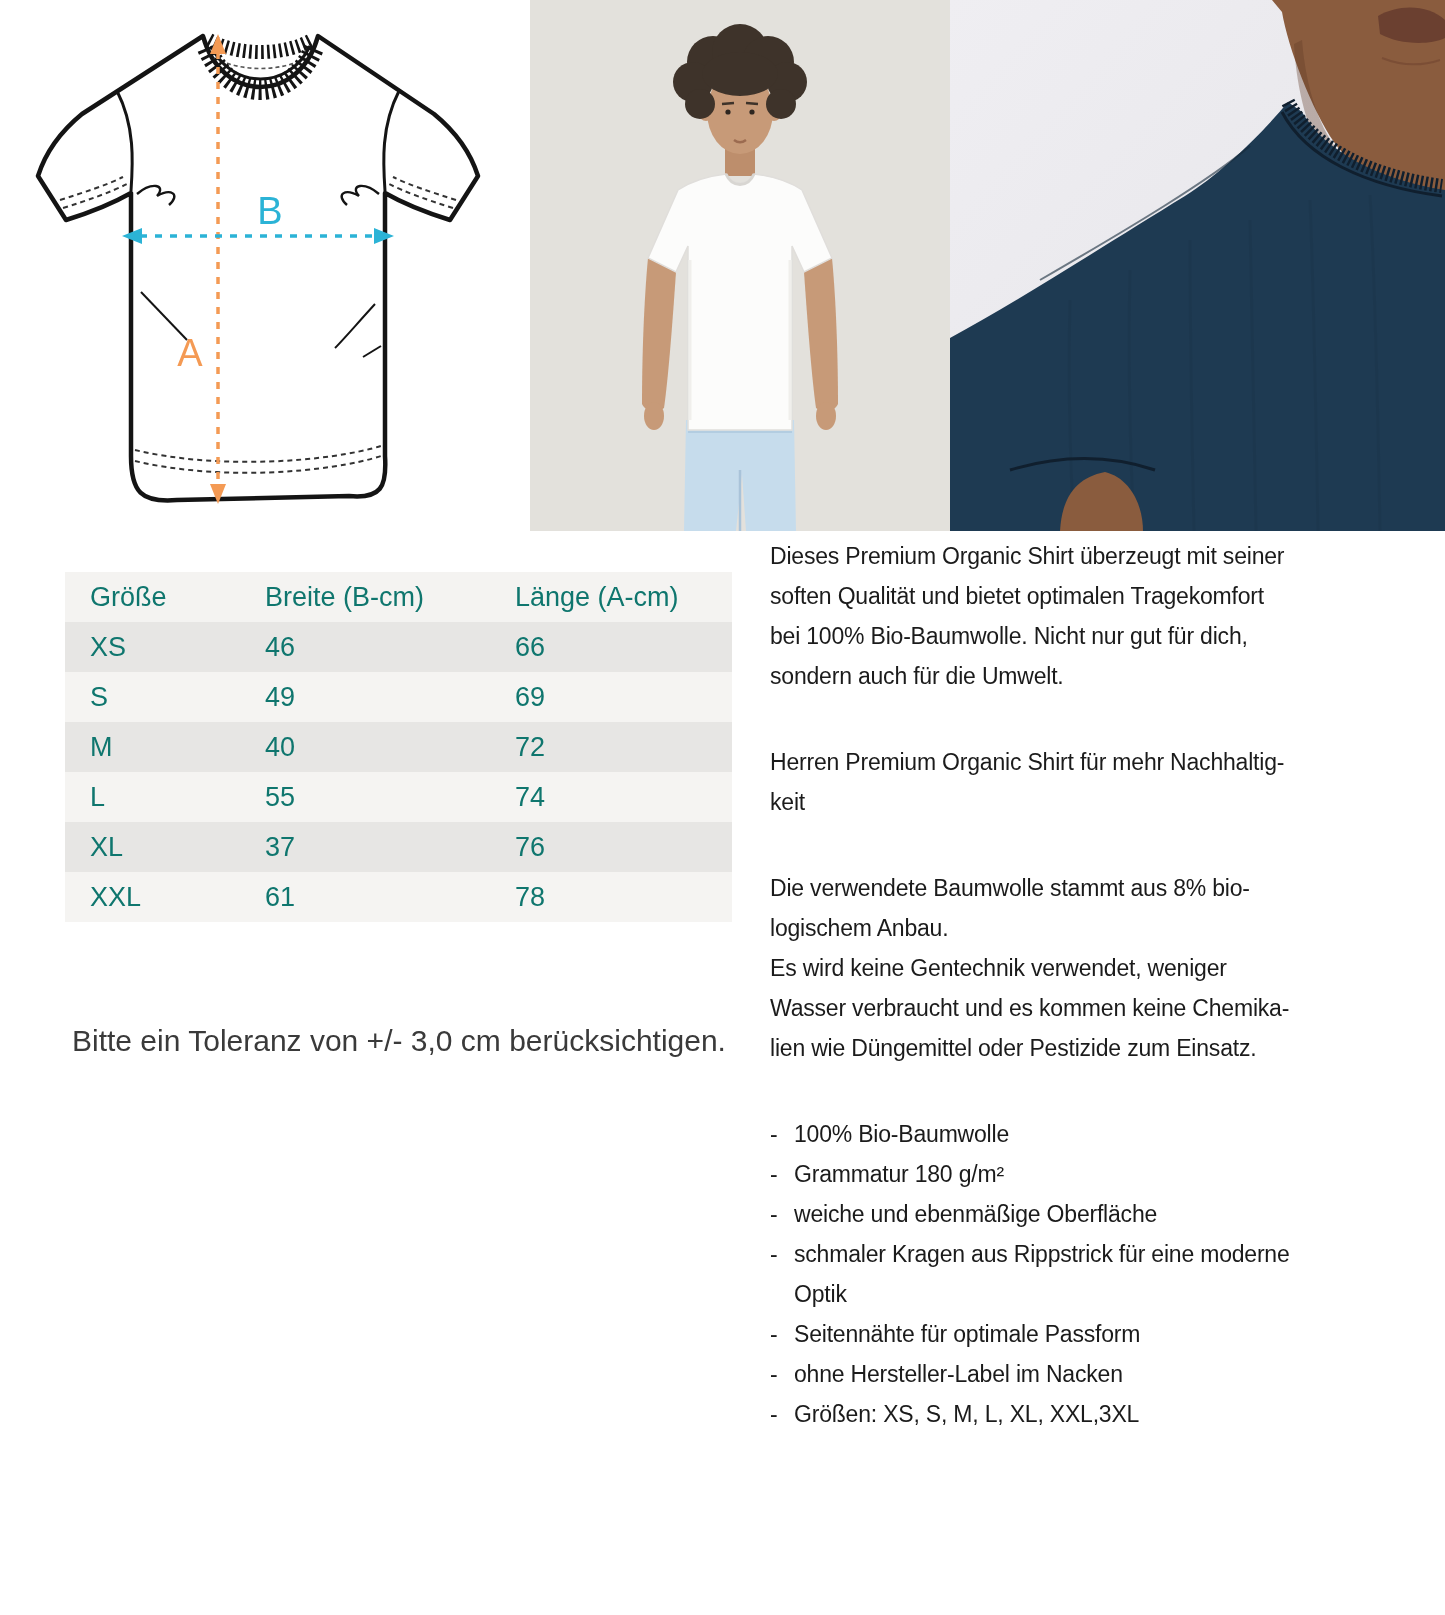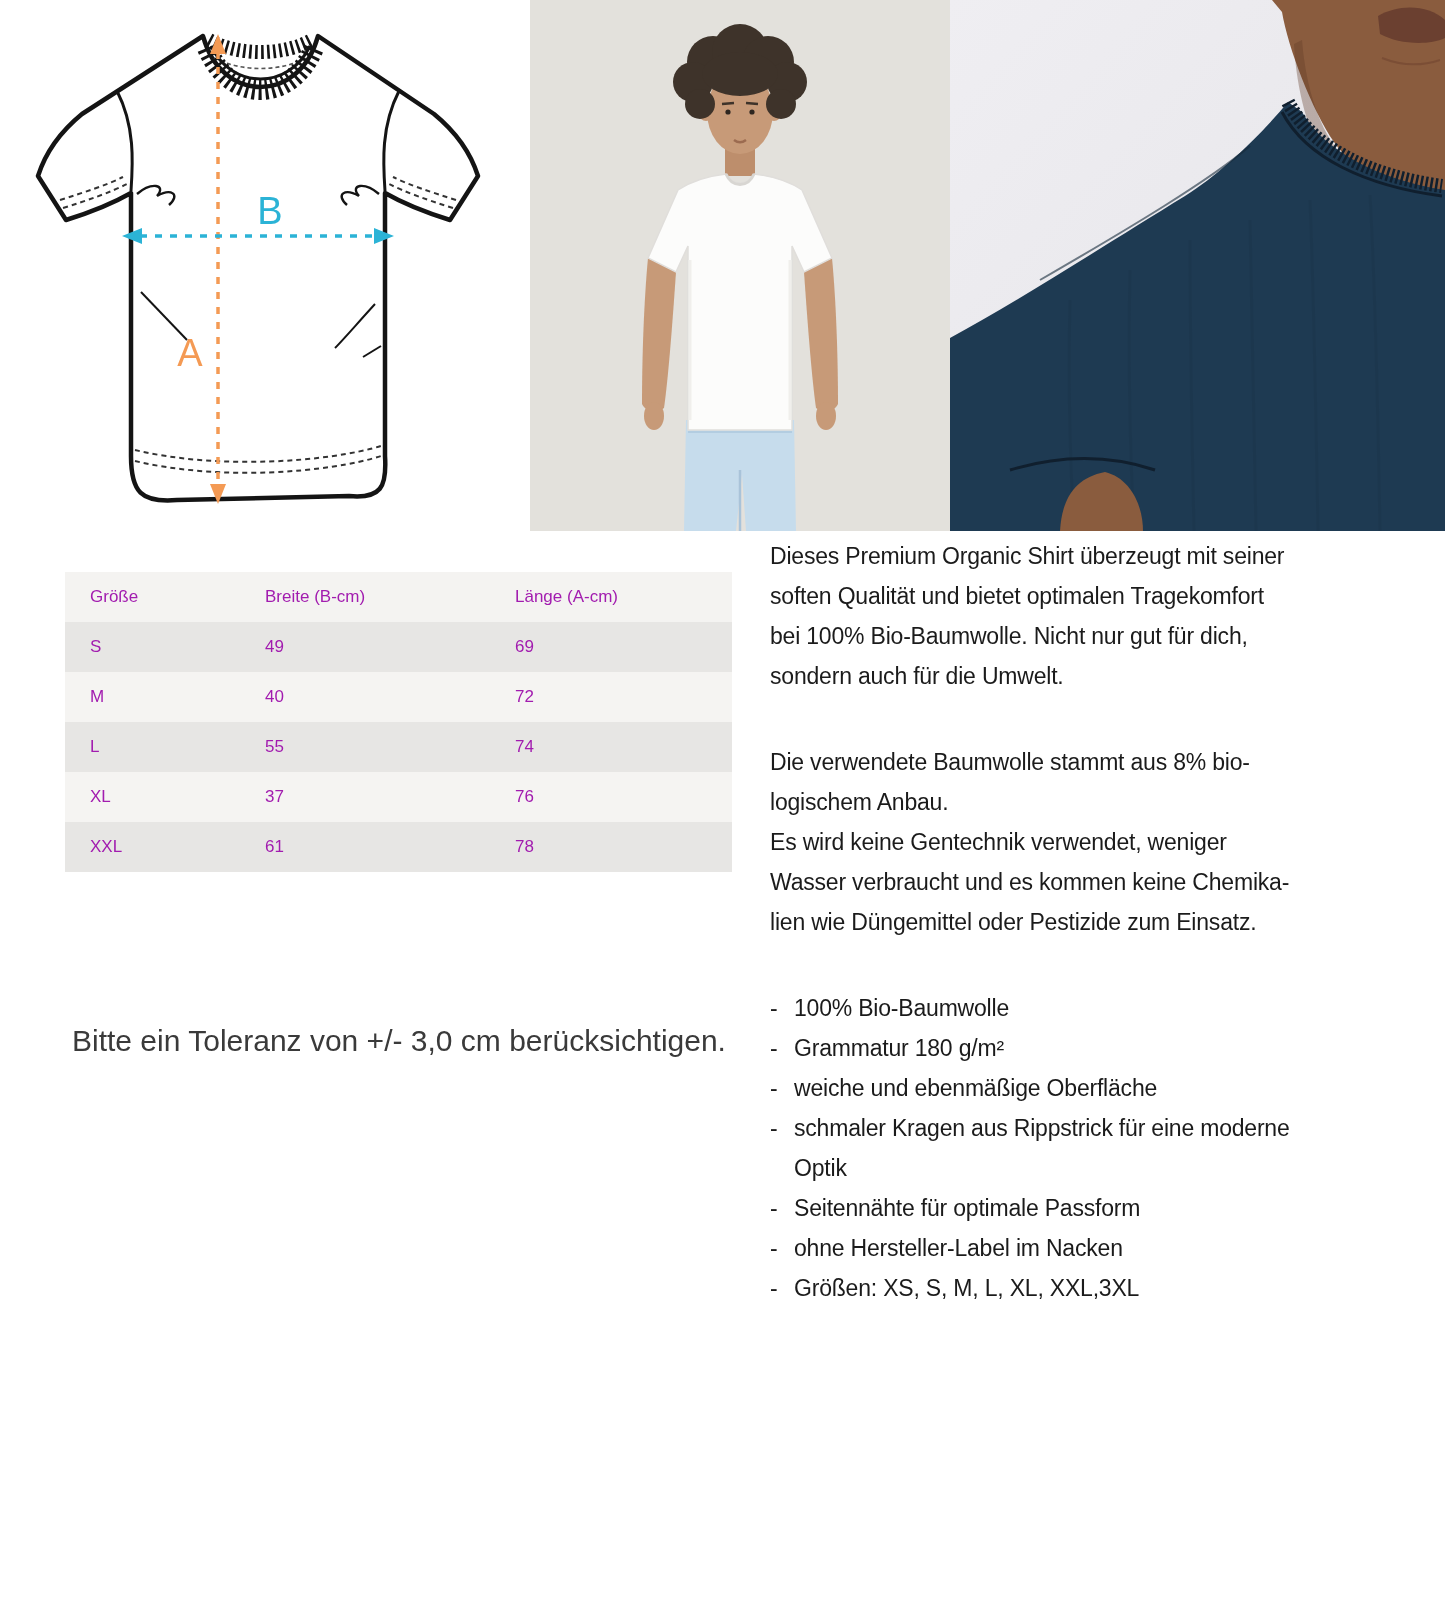--- a/index.html
+++ b/index.html
@@ -7,21 +7,21 @@
     position:relative;width:1445px;height:1615px;background:#ffffff;overflow:hidden;
     font-family:"Liberation Sans",sans-serif;
   }
   
   .diagram{position:absolute;left:18px;top:4px;width:484px;height:518px;}
   .photo-model{position:absolute;left:530px;top:0;width:420px;height:531px;}
   .photo-detail{position:absolute;left:950px;top:0;width:495px;height:531px;}
   svg{display:block;}
 
   
-  .size-table{position:absolute;left:65px;top:572px;width:667px;font-size:17px;color:#a21caf;}
+  .size-table{position:absolute;left:65px;top:572px;width:667px;font-size:27px;color:#0f766e;}
   .trow{display:grid;grid-template-columns:175px 250px 1fr;height:50px;align-items:center;padding-left:25px;box-sizing:border-box;}
   .thead{background:#f4f3f1;}
   .tbody div.trow:nth-of-type(odd){background:#e7e6e4;}
   .tbody div.trow:nth-of-type(even){background:#f5f4f2;}
 
   .tolerance{position:absolute;left:61px;top:1024px;width:700px;font-size:30px;color:#3a3a3a;margin-left:11px;}
 
   
   .description{position:absolute;left:770px;top:536px;width:662px;color:#1b1b1b;
     font-size:23px;line-height:40px;letter-spacing:-0.2px;}
@@ -165,20 +165,25 @@
   </div>
 
   <div class="size-table">
     <div class="trow thead">
       <span>Größe</span>
       <span>Breite (B-cm)</span>
       <span>Länge (A-cm)</span>
     </div>
     <div class="tbody">
 
+        <div class="trow">
+          <span>XS</span>
+          <span>46</span>
+          <span>66</span>
+        </div>
 
         <div class="trow">
           <span>S</span>
           <span>49</span>
           <span>69</span>
         </div>
 
         <div class="trow">
           <span>M</span>
           <span>40</span>
@@ -209,20 +214,22 @@
   <div class="tolerance">Bitte ein Toleranz von +/- 3,0 cm berücksichtigen.</div>
 
   <div class="description">
     <div>
 
         <p>Dieses Premium Organic Shirt überzeugt mit seiner
 soften Qualität und bietet optimalen Tragekomfort
 bei 100% Bio-Baumwolle. Nicht nur gut für dich,
 sondern auch für die Umwelt.</p>
 
+        <p>Herren Premium Organic Shirt für mehr Nachhaltig-
+keit</p>
 
 
         <p>Die verwendete Baumwolle stammt aus 8% bio-
 logischem Anbau.
 Es wird keine Gentechnik verwendet, weniger
 Wasser verbraucht und es kommen keine Chemika-
 lien wie Düngemittel oder Pestizide zum Einsatz.</p>
       </div>
     <ul class="bullets">
 

